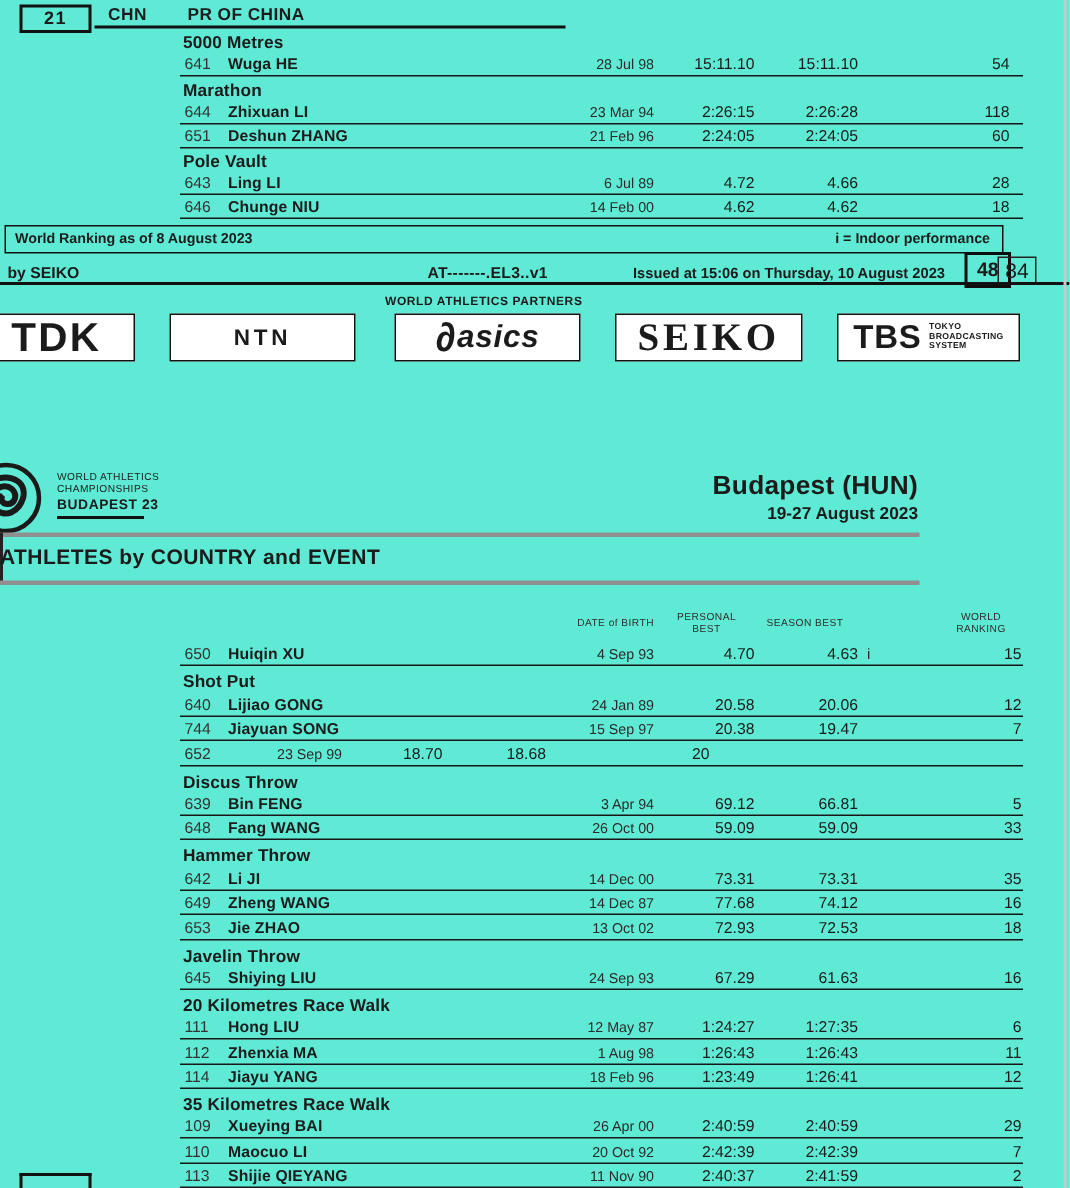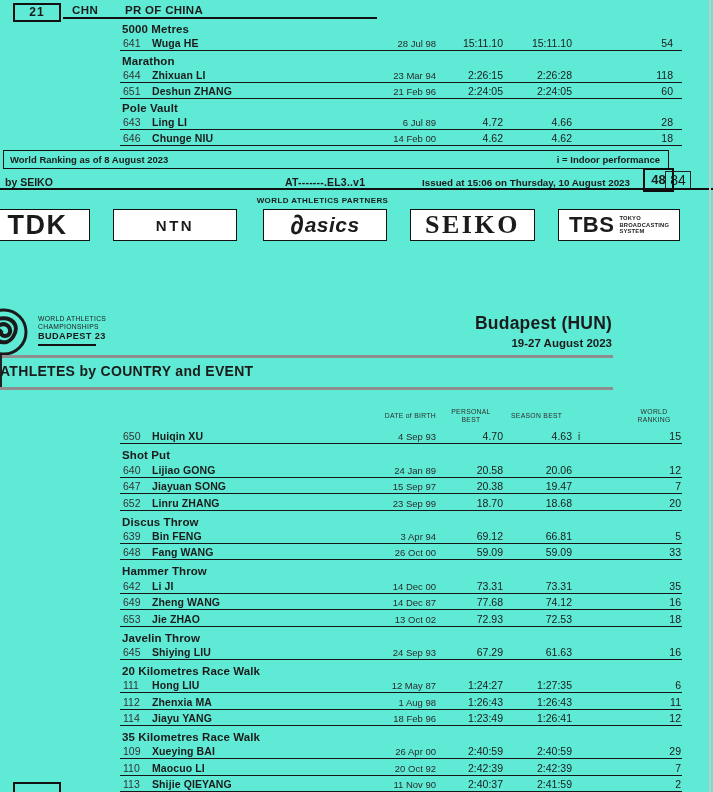--- a/index.html
+++ b/index.html
@@ -228,31 +228,30 @@
       <div class="arow">
         <span class="bib">640</span>
         <span class="name">Lijiao GONG</span>
         <span class="dob">24 Jan 89</span>
         <span class="pb">20.58</span>
         <span class="sb">20.06</span>
         <span class="sbi"></span>
         <span class="rank">12</span>
       </div>
       <div class="arow">
-        <span class="bib">647</span>
+        <span class="bib">744</span>
         <span class="name">Jiayuan SONG</span>
         <span class="dob">15 Sep 97</span>
         <span class="pb">20.38</span>
         <span class="sb">19.47</span>
         <span class="sbi"></span>
         <span class="rank">7</span>
       </div>
       <div class="arow">
         <span class="bib">652</span>
-        <span class="name">Linru ZHANG</span>
         <span class="dob">23 Sep 99</span>
         <span class="pb">18.70</span>
         <span class="sb">18.68</span>
         <span class="sbi"></span>
         <span class="rank">20</span>
       </div>
       <div class="event-header">Discus Throw</div>
       <div class="arow">
         <span class="bib">639</span>
         <span class="name">Bin FENG</span>

